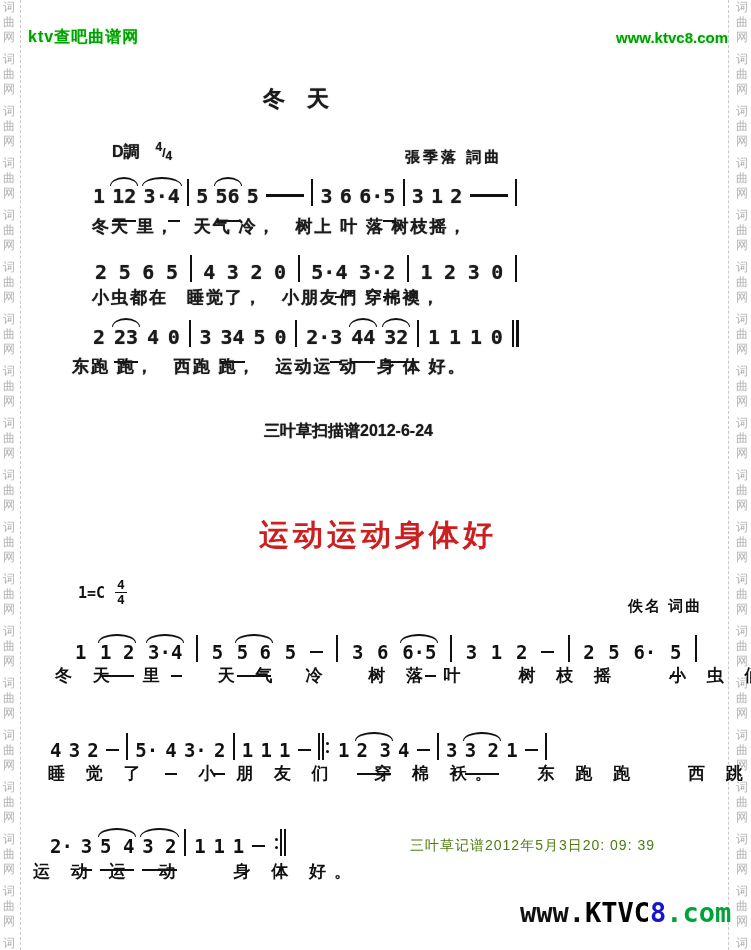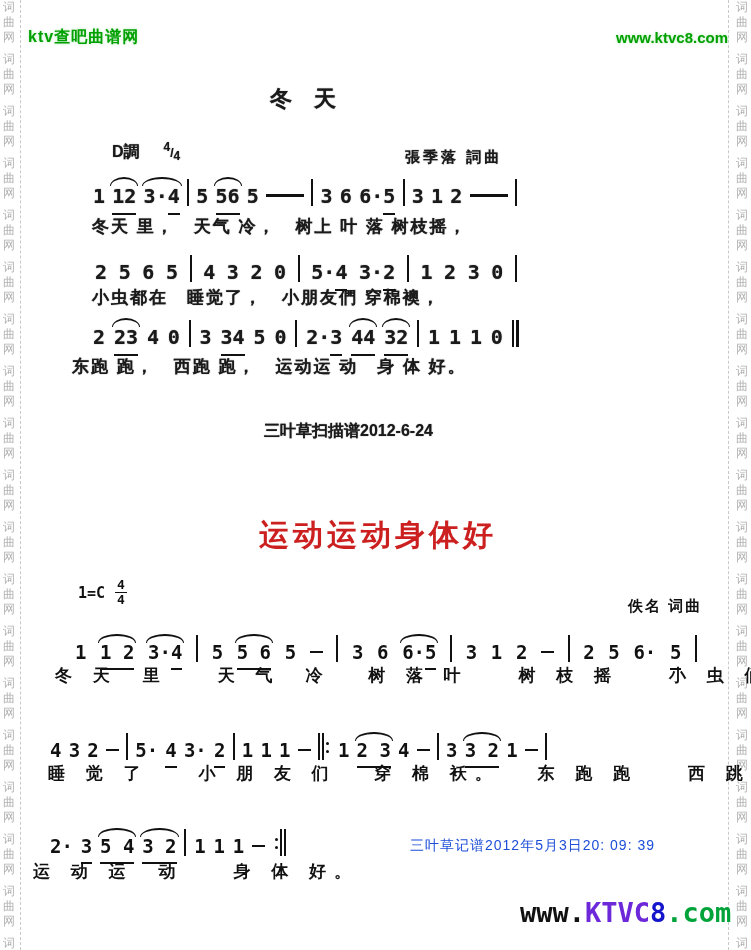--- a/index.html
+++ b/index.html
@@ -11,33 +11,33 @@
             color:#b3b3b3;font-size:12px;line-height:15px;}
   .side-group{margin-bottom:7px;display:flex;flex-direction:column;align-items:center;}
   .side-line{top:0;width:0;height:950px;border-left:1px dashed #c9c9c9;}
   
   .site-name{left:28px;top:27px;font-size:16px;font-weight:bold;color:#00a000;
              letter-spacing:1px;text-shadow:0 0 3px #b5e8b5;}
   .site-url{left:616px;top:29px;font-size:15px;font-weight:bold;color:#00a000;
             text-shadow:0 0 3px #b5e8b5;}
   
   .scan{text-shadow:0 0 1px rgba(20,20,20,.75);color:#1a1a1a;}
-  .s1-title{left:270px;top:84px;font-size:22px;font-weight:bold;}
+  .s1-title{left:263px;top:84px;font-size:22px;font-weight:bold;}
   .s1-key{left:112px;top:140px;font-size:16px;font-weight:bold;}
-  .frac-diag{font-size:12px;font-weight:bold;margin-left:24px;}
+  .frac-diag{font-size:12px;font-weight:bold;margin-left:16px;}
   .frac-diag .sup{vertical-align:6px;}
   .frac-diag .sub{vertical-align:-3px;}
   .s1-credit{left:405px;top:148px;font-size:15px;font-weight:bold;letter-spacing:3px;}
   
   .nrow{display:flex;justify-content:space-between;align-items:flex-end;height:34px;}
   .nrow .tk{position:relative;line-height:1;}
   .mono{font-family:"DejaVu Sans Mono",monospace;}
   .s1row{font-size:20px;font-weight:bold;}
   .s2row{font-size:19px;font-weight:bold;}
-  .un{border-bottom:2px solid #111;padding-bottom:5px;}
+  .un{border-bottom:2px solid #111;padding-bottom:12px;}
   .arc{position:absolute;left:-2px;right:-2px;top:-9px;height:7px;
        border-top:2px solid #111;border-left:1px solid #111;border-right:1px solid #111;
        border-radius:50% 50% 0 0/100% 100% 0 0;}
   .bar{width:2px;height:27px;background:#111;}
   .bar2{width:3px;height:27px;background:#111;}
   .gap2{width:2px;}
   .cbar{display:flex;align-items:flex-end;}
   .dots{height:26px;display:flex;flex-direction:column;justify-content:center;gap:5px;margin:0 2px;}
   .dots i{width:3px;height:3px;border-radius:50%;background:#111;display:block;}
   .dash{width:38px;height:3px;background:#111;margin-bottom:9px;}
@@ -46,26 +46,26 @@
   .lyr1{font-size:17px;font-weight:bold;letter-spacing:2px;white-space:pre;}
   .lyr2{font-size:17px;font-weight:bold;letter-spacing:8px;white-space:pre;}
   .s1-footer{left:264px;top:421px;font-size:16px;font-weight:bold;}
   .s2-title{left:259px;top:515px;font-size:30px;font-weight:bold;color:#cc2020;letter-spacing:4px;}
   .s2-key{left:78px;top:578px;font-size:15px;font-weight:bold;font-family:"DejaVu Sans Mono",monospace;
           display:flex;align-items:center;justify-content:flex-end;}
   .frac-stack{display:inline-flex;flex-direction:column;align-items:center;margin-left:10px;
               font-size:13px;line-height:14px;}
   .frac-stack .ftop{border-bottom:1px solid #111;padding:0 2px;}
   .s2-credit{left:628px;top:597px;font-size:15px;font-weight:bold;letter-spacing:2px;}
-  .s2-footer{left:410px;top:837px;font-size:14px;color:#1d4ed8;letter-spacing:1px;}
+  .s2-footer{left:410px;top:837px;font-size:14px;color:#4d7c0f;letter-spacing:1px;}
   
   .logo{left:520px;top:897px;font-size:27px;font-weight:bold;letter-spacing:0;
         font-family:"DejaVu Sans Mono",monospace;}
   .logo .p1{color:#111;}
-  .logo .p2{color:#6d28d9;}
+  .logo .p2{color:#000000;}
   .logo .p3{color:#1515cc;}
   .logo .p4{color:#00a33a;}
 </style>
 </head>
 <body>
 
 <div class="abs side-col" style="left:1px">
     <div class="side-group">
       <span>词</span>
       <span>曲</span>

